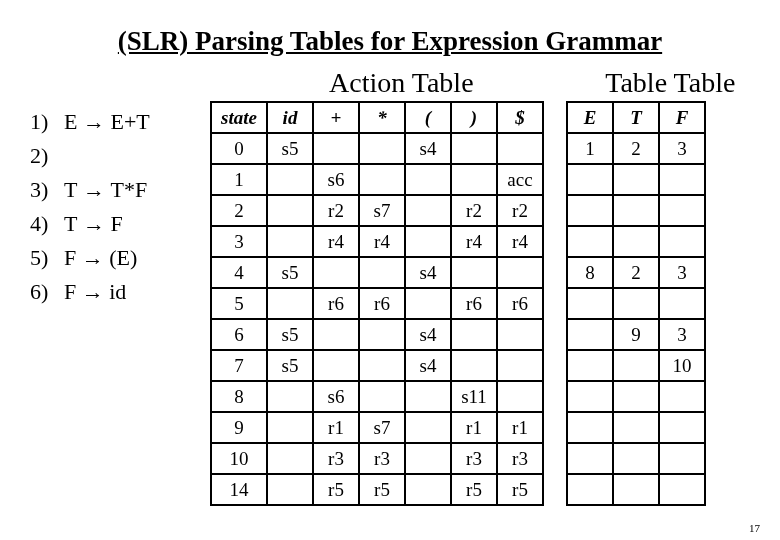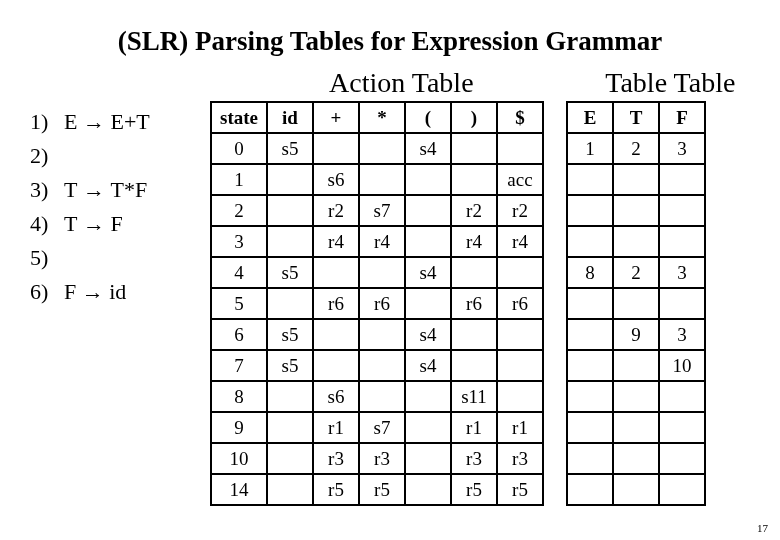--- a/index.html
+++ b/index.html
@@ -16,20 +16,21 @@
     height: 540px;
     position: relative;
     box-sizing: border-box;
     padding: 18px 30px 0 30px;
   }
   .title {
     font-size: 27px;
     font-weight: bold;
     text-align: center;
     margin: 8px 0 10px 0;
+    text-decoration: underline;
   }
   .subheads {
     display: flex;
     font-size: 28px;
     margin-left: 212px;
     margin-bottom: 2px;
   }
   .subheads .action {
     width: 320px;
     text-align: center;
@@ -61,39 +62,40 @@
   }
   table.parse th, table.parse td {
     border: 2px solid #000;
     text-align: center;
     height: 29px;
     padding: 0;
     font-weight: normal;
   }
   table.parse th {
     font-weight: bold;
+    font-style: italic;
   }
   table.parse .c-state { width: 54px; font-weight: bold; }
   table.parse .c-act   { width: 44px; }
   table.parse .c-goto  { width: 44px; }
   table.parse td.state-cell { font-weight: normal; }
   .gap-col {
     border-top: none !important;
     border-bottom: none !important;
     width: 22px;
   }
   .gap-col-top {
     border-top: none !important;
   }
   .gap-col-bot {
     border-bottom: none !important;
   }
   .pagenum {
     position: absolute;
-    right: 12px;
+    right: 20px;
     bottom: 6px;
     font-size: 11px;
     font-family: "Times New Roman", serif;
   }
 </style>
 </head>
 <body>
 <div class="slide">
 
 <div class="title">(SLR) Parsing Tables for Expression Grammar</div>
@@ -117,20 +119,21 @@
         <div class="rule">
           <span class="num">3)</span>
           <span>T&nbsp;→&nbsp;T*F</span>
         </div>
         <div class="rule">
           <span class="num">4)</span>
           <span>T&nbsp;→&nbsp;F</span>
         </div>
         <div class="rule">
           <span class="num">5)</span>
+          <span>F&nbsp;→&nbsp;(E)</span>
         </div>
         <div class="rule">
           <span class="num">6)</span>
           <span>F&nbsp;→&nbsp;id</span>
         </div>
       </div>
 
   <table class="parse">
     <thead>
       <tr>

